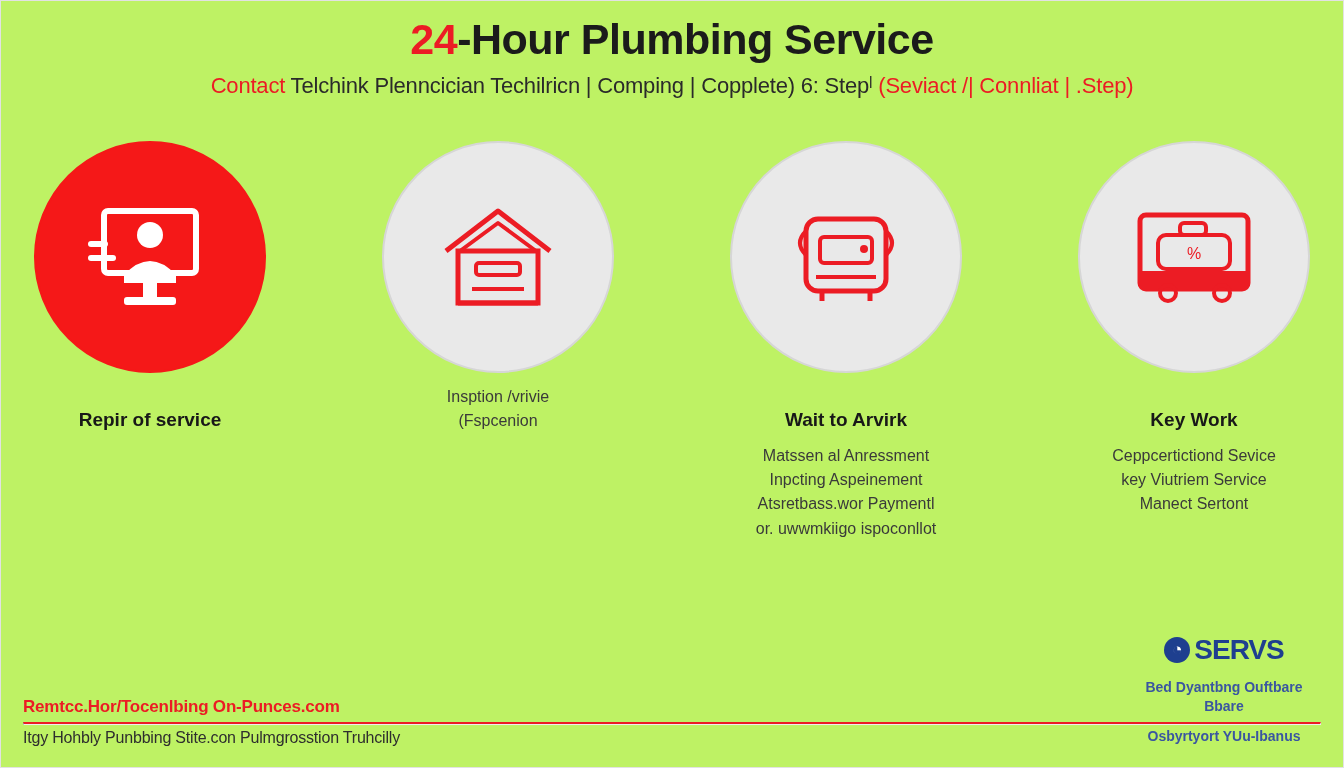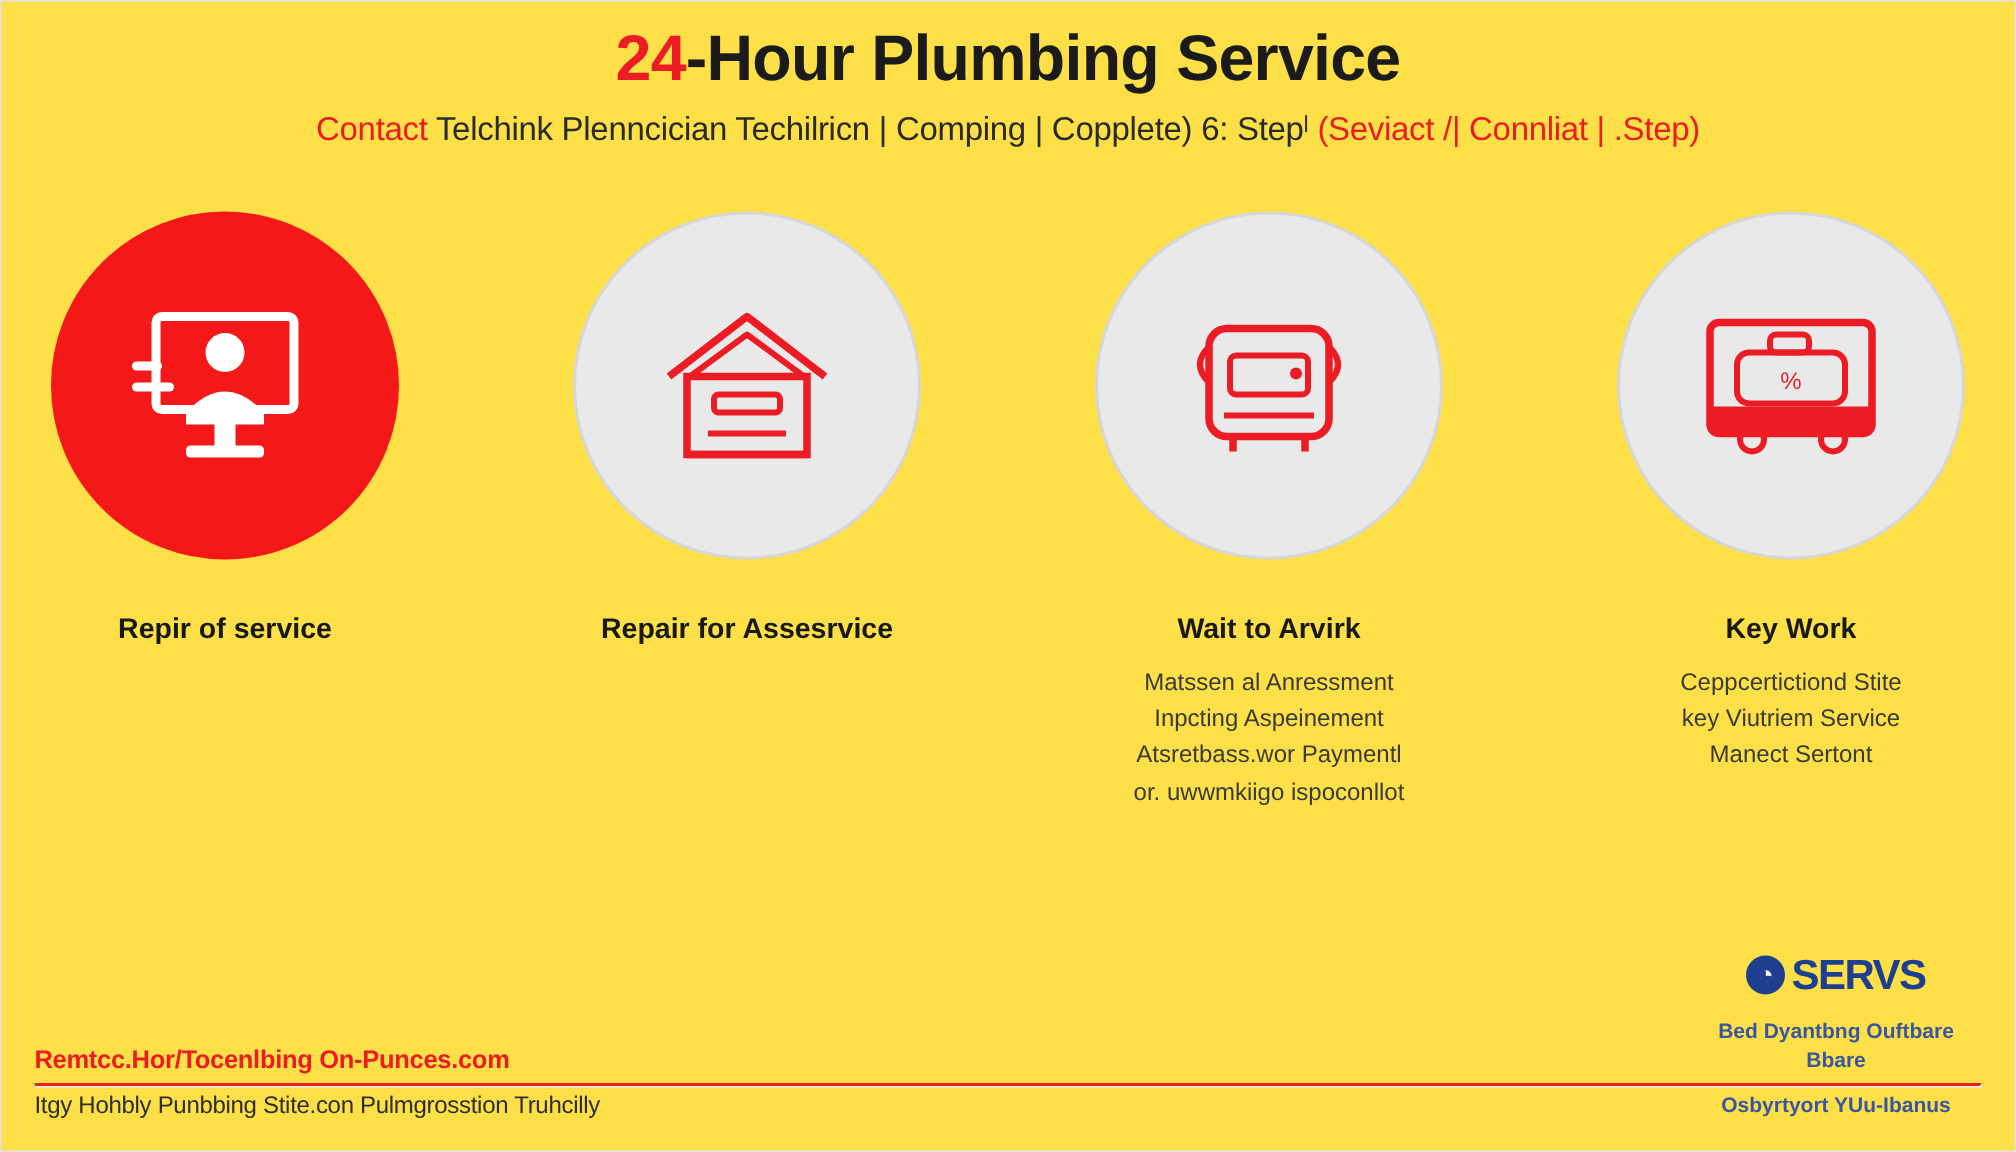--- a/index.html
+++ b/index.html
@@ -10,21 +10,21 @@
     width: 1344px;
     height: 768px;
     background: #ffffff;
     font-family: "Liberation Sans", sans-serif;
     overflow: hidden;
   }
   .page {
     position: relative;
     width: 1344px;
     height: 768px;
-    background: #fde047;
+    background: #bef264;
     box-sizing: border-box;
     border: 1px solid #e2e2e2;
   }
 
   
   .header {
     padding-top: 14px;
     text-align: center;
   }
   .title {
@@ -201,21 +201,24 @@
       <div class="badge">
         <svg width="140" height="120" viewBox="0 0 140 120">
           <path d="M18 54 L70 14 L122 54" fill="none" stroke="#ec1c24" stroke-width="5" stroke-linejoin="round"></path>
           <path d="M32 54 L70 26 L108 54" fill="none" stroke="#ec1c24" stroke-width="4" stroke-linejoin="round"></path>
           <rect x="30" y="54" width="80" height="52" fill="none" stroke="#ec1c24" stroke-width="5"></rect>
           <rect x="48" y="66" width="44" height="12" rx="3" fill="none" stroke="#ec1c24" stroke-width="4"></rect>
           <line x1="44" y1="92" x2="96" y2="92" stroke="#ec1c24" stroke-width="4"></line>
           <line x1="30" y1="106" x2="110" y2="106" stroke="#ec1c24" stroke-width="5"></line>
         </svg>
       </div>
-      <div class="step-title">Repair for Assesrvice</div>
+      <div class="step-lines">
+        <div class="step-line">Insption /vrivie</div>
+        <div class="step-line">(Fspcenion</div>
+      </div>
     </div>
 
     <div class="step">
       <div class="badge">
         <svg width="140" height="120" viewBox="0 0 140 120">
           <rect x="30" y="22" width="80" height="72" rx="12" fill="none" stroke="#ec1c24" stroke-width="5"></rect>
           <rect x="44" y="40" width="52" height="26" rx="4" fill="none" stroke="#ec1c24" stroke-width="4"></rect>
           <circle cx="88" cy="52" r="4" fill="#ec1c24"></circle>
           <path d="M30 34 Q18 46 30 58" fill="none" stroke="#ec1c24" stroke-width="4"></path>
           <path d="M110 34 Q122 46 110 58" fill="none" stroke="#ec1c24" stroke-width="4"></path>
@@ -241,21 +244,21 @@
           <rect x="34" y="38" width="72" height="34" rx="8" fill="none" stroke="#ec1c24" stroke-width="4"></rect>
           <rect x="56" y="26" width="26" height="12" rx="4" fill="none" stroke="#ec1c24" stroke-width="4"></rect>
           <text x="70" y="62" font-size="16" fill="#ec1c24" text-anchor="middle" font-family="Liberation Sans, sans-serif">%</text>
           <rect x="16" y="74" width="108" height="18" fill="#ec1c24"></rect>
           <circle cx="44" cy="96" r="8" fill="none" stroke="#ec1c24" stroke-width="4"></circle>
           <circle cx="98" cy="96" r="8" fill="none" stroke="#ec1c24" stroke-width="4"></circle>
         </svg>
       </div>
       <div class="step-title">Key Work</div>
       <div class="step-lines">
-        <div class="step-line">Ceppcertictiond Stite</div>
+        <div class="step-line">Ceppcertictiond Sevice</div>
         <div class="step-line">key Viutriem Service</div>
         <div class="step-line">Manect Sertont</div>
       </div>
     </div>
 
   </div>
 
   <div class="footer">
     <div class="footer-top">Remtcc.Hor/Tocenlbing On-Punces.com</div>
     <hr class="footer-rule">

